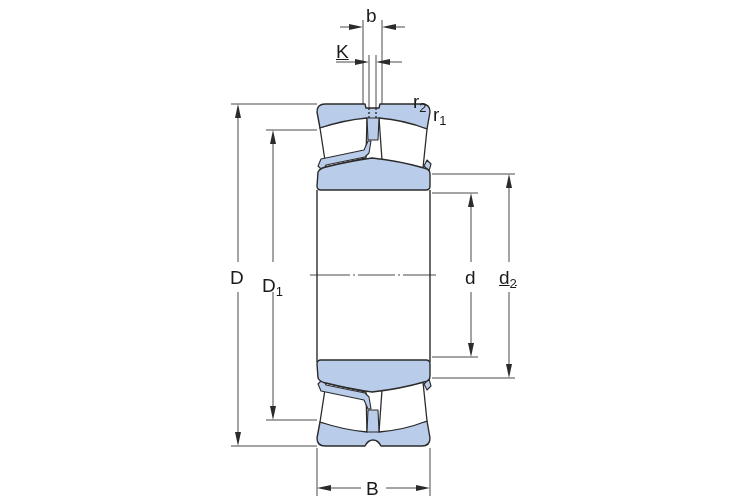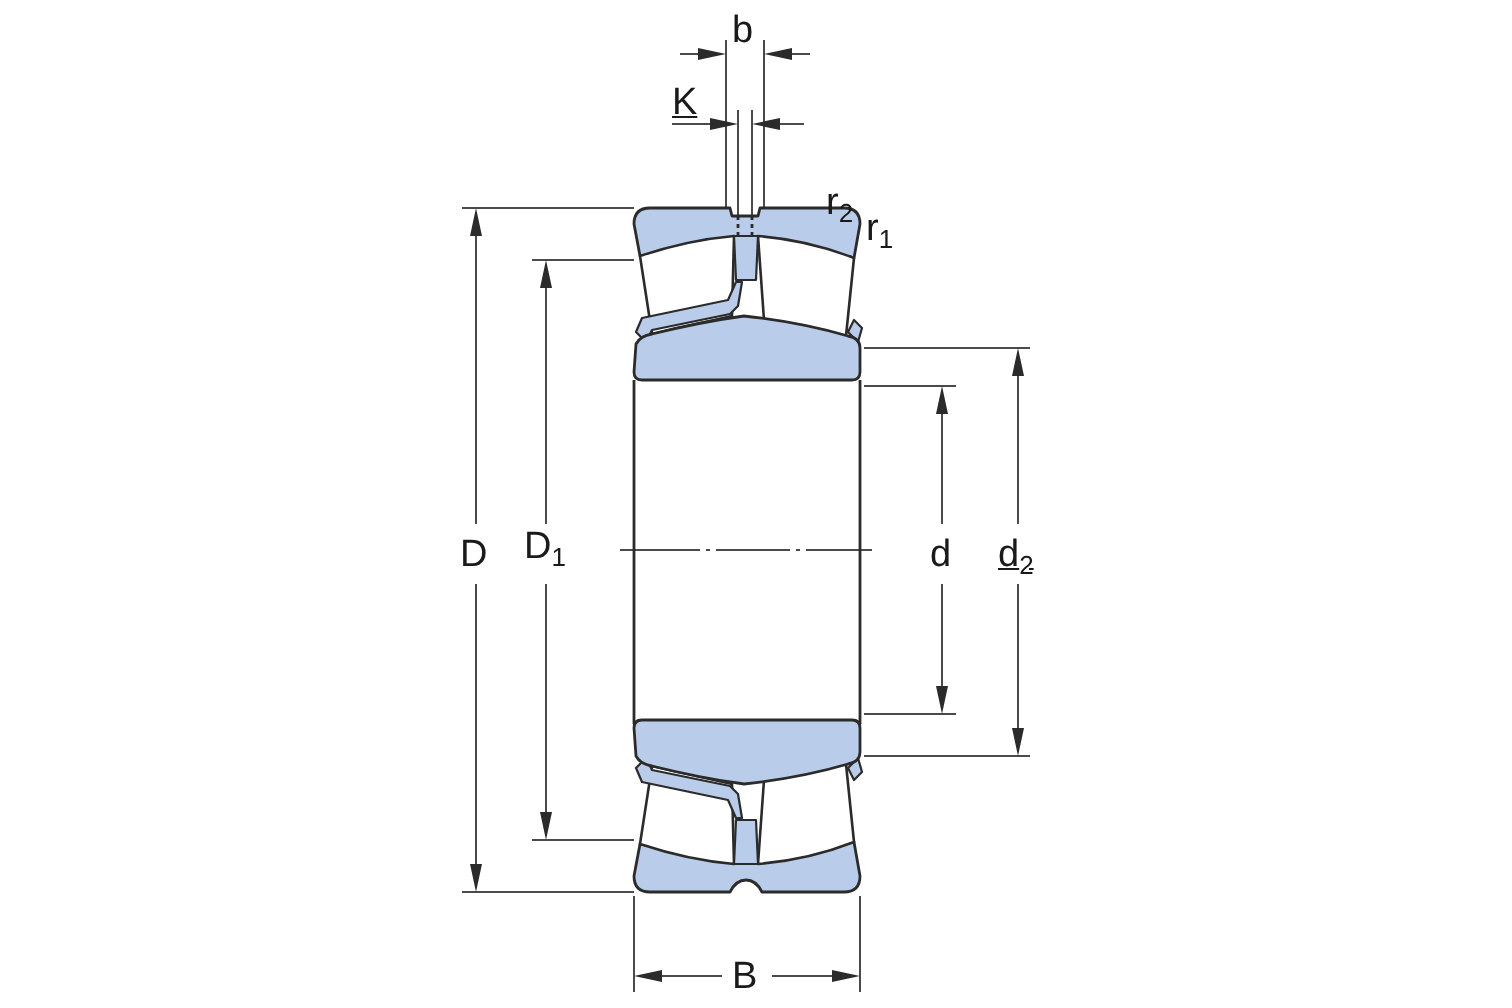--- a/index.html
+++ b/index.html
@@ -123,21 +123,21 @@
 </div>
 <div class="lbl" style="left:413px; top:92px;">
   <span>r</span><sub>2</sub>
 </div>
 <div class="lbl" style="left:433px; top:105px;">
   <span>r</span><sub>1</sub>
 </div>
 <div class="lbl" style="left:230px; top:268px;">
   <span>D</span>
 </div>
-<div class="lbl" style="left:262px; top:264px;">
+<div class="lbl" style="left:262px; top:276px;">
   <span>D</span><sub>1</sub>
 </div>
 <div class="lbl" style="left:465px; top:268px;">
   <span>d</span>
 </div>
 <div class="lbl" style="left:499px; top:268px;text-decoration:underline;">
   <span>d</span><sub>2</sub>
 </div>
 <div class="lbl" style="left:366px; top:479px;">
   <span>B</span>

